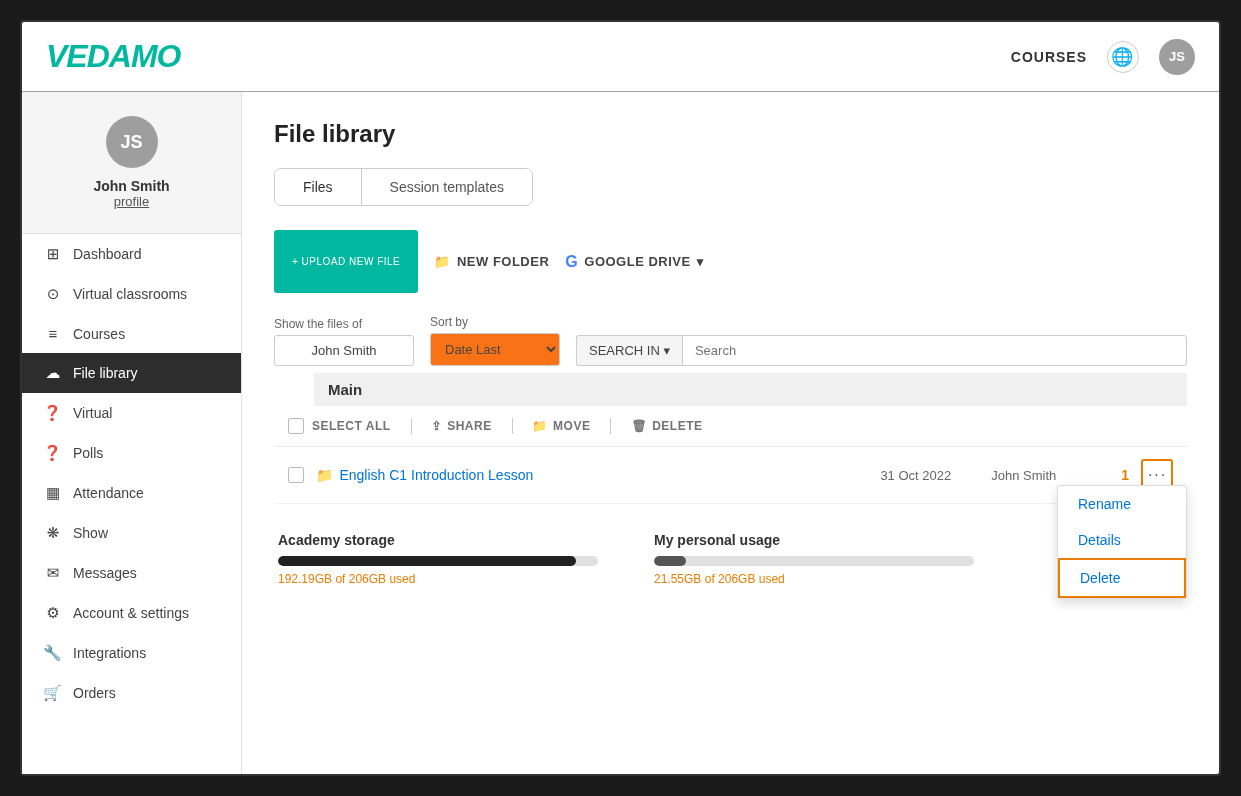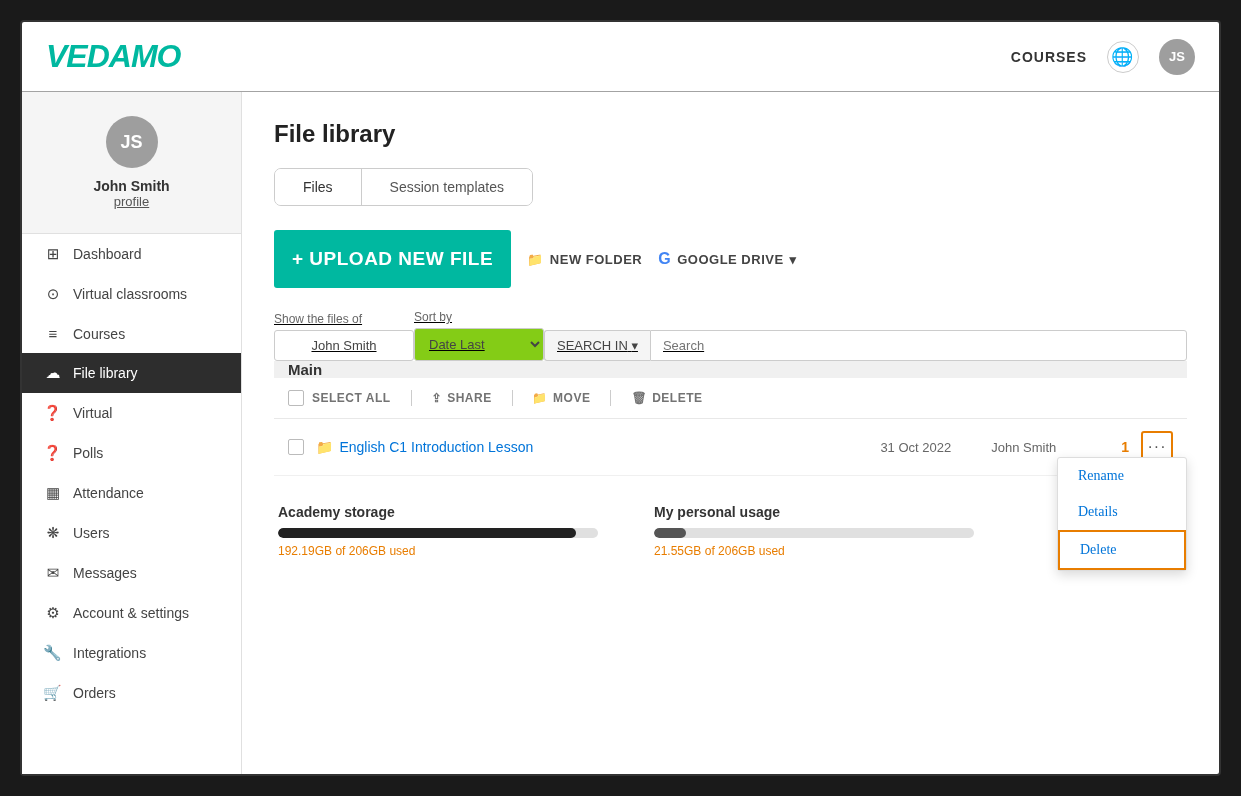--- a/index.html
+++ b/index.html
@@ -33,51 +33,51 @@
     .page-title { font-size: 24px; font-weight: 700; color: #222; margin-bottom: 20px; }
     
     
     .tabs { display: flex; border: 1px solid #ccc; border-radius: 7px; margin-bottom: 24px; width: fit-content; overflow: hidden; }
     .tab { padding: 10px 28px; font-size: 14px; color: #555; cursor: pointer; background: #fff; border-right: 1px solid #ccc; }
     .tab:last-child { border-right: none; }
     .tab.active { background: #fff; color: #333; font-weight: 500; }
     
     
     .toolbar { display: flex; align-items: center; gap: 16px; margin-bottom: 22px; }
-    .btn-upload { background: #00b8a0; color: #fff; border: none; padding: 18px 18px; border-radius: 3px; font-size: 19px; font-weight: 700; cursor: pointer; display: flex; align-items: center; gap: 6px; letter-spacing: 0.5px; }
+    .btn-upload { background: #00b8a0; color: #fff; border: none; padding: 26px 18px; border-radius: 3px; font-size: 10px; font-weight: 400; cursor: pointer; display: flex; align-items: center; gap: 6px; letter-spacing: 0.5px; }
     .btn-new-folder { background: none; border: none; cursor: pointer; font-size: 13px; font-weight: 600; color: #444; display: flex; align-items: center; gap: 6px; letter-spacing: 0.5px; }
     .btn-google-drive { background: none; border: none; cursor: pointer; font-size: 13px; font-weight: 600; color: #444; display: flex; align-items: center; gap: 6px; letter-spacing: 0.5px; }
     .google-g { font-size: 16px; }
     
     
-    .filter-row { display: flex; align-items: flex-end; margin-bottom: 0; text-decoration: underline; }
+    .filter-row { display: flex; align-items: flex-end; gap: 16px; margin-bottom: 7px; }
     .filter-group { display: flex; flex-direction: column; gap: 4px; }
     .filter-label { font-size: 12px; color: #666; }
     .filter-owner-btn { border: 1px solid #ccc; padding: 7px 16px; border-radius: 3px; background: #fff; font-size: 13px; color: #444; cursor: pointer; min-width: 140px; text-align: center; }
-    .filter-sort { border: 1px solid #ccc; padding: 7px 10px; border-radius: 3px; background: #84cc16; font-size: 13px; color: #444; cursor: pointer; min-width: 130px; }
+    .filter-sort { border: 1px solid #ccc; padding: 7px 10px; border-radius: 3px; background: #f97316; font-size: 13px; color: #444; cursor: pointer; min-width: 130px; }
     .search-container { display: flex; align-items: flex-end; flex: 1; }
     .search-in-btn { border: 1px solid #ccc; border-right: none; padding: 7px 12px; background: #f5f5f5; font-size: 13px; color: #444; cursor: pointer; border-radius: 3px 0 0 3px; white-space: nowrap; }
     .search-input { border: 1px solid #ccc; padding: 7px 12px; flex: 1; font-size: 13px; border-radius: 0 3px 3px 0; outline: none; color: #aaa; }
     
     
-    .section-header { background: #f0f0f0; padding: 0 14px; font-size: 15px; font-weight: 600; color: #333; margin-bottom: 0; }
+    .section-header { background: #f0f0f0; padding: 8px 14px; font-size: 15px; font-weight: 600; color: #333; margin-bottom: 0; margin-left: 40px; }
     .files-table-toolbar { display: flex; align-items: center; padding: 12px 14px; border-bottom: 1px solid #e8e8e8; gap: 20px; }
     .checkbox-wrap { display: flex; align-items: center; gap: 8px; }
     .custom-checkbox { width: 16px; height: 16px; border: 1.5px solid #bbb; border-radius: 2px; cursor: pointer; }
     .action-btn { background: none; border: none; font-size: 12px; font-weight: 600; color: #737373; cursor: pointer; display: flex; align-items: center; gap: 5px; letter-spacing: 0.5px; }
     .file-row { display: flex; align-items: center; padding: 12px 14px; border-bottom: 1px solid #f0f0f0; position: relative; }
     .file-name { color: #0074d9; font-size: 14px; font-weight: 500; cursor: pointer; display: flex; align-items: center; gap: 6px; flex: 1; }
     .file-date { font-size: 13px; color: #666; margin-right: 40px; white-space: nowrap; }
     .file-owner { font-size: 13px; color: #666; margin-right: 30px; white-space: nowrap; min-width: 100px; }
     .file-num { font-size: 14px; font-weight: 700; color: #e87d00; margin-right: 12px; }
     .dots-btn { width: 32px; height: 32px; border: 2px solid #e87d00; border-radius: 3px; background: #fff; cursor: pointer; display: flex; align-items: center; justify-content: center; font-size: 16px; color: #555; letter-spacing: 1px; }
     
     
     .context-menu { position: absolute; right: 0; top: 38px; background: #fff; border: 1px solid #ddd; border-radius: 3px; box-shadow: 0 4px 12px rgba(0,0,0,0.15); z-index: 100; min-width: 130px; }
-    .context-menu-item { padding: 10px 20px; font-size: 14px; color: #0074d9; cursor: pointer; font-family: Liberation Serif, serif; }
+    .context-menu-item { padding: 10px 20px; font-size: 14px; color: #0074d9; cursor: pointer; }
     .context-menu-item.delete { border: 2px solid #e87d00; color: #0074d9; }
     
     
     .storage-section { display: flex; gap: 56px; margin-top: 28px; padding: 0 4px; }
     .storage-item { flex: 1; max-width: 320px; }
     .storage-title { font-size: 14px; font-weight: 700; color: #333; margin-bottom: 8px; }
     .progress-bar { height: 10px; background: #e0e0e0; border-radius: 5px; overflow: hidden; margin-bottom: 6px; }
     .progress-fill { height: 100%; border-radius: 5px; }
     .progress-fill.academy { background: #222; width: 93%; }
     .progress-fill.personal { background: #555; width: 10%; }
@@ -132,21 +132,21 @@
         <li class="sidebar-item">
           <span class="sidebar-item-icon">❓</span>
           <span>Polls</span>
         </li>
         <li class="sidebar-item">
           <span class="sidebar-item-icon">▦</span>
           <span>Attendance</span>
         </li>
         <li class="sidebar-item">
           <span class="sidebar-item-icon">❋</span>
-          <span>Users</span>
+          <span>Show</span>
         </li>
         <li class="sidebar-item">
           <span class="sidebar-item-icon">✉</span>
           <span>Messages</span>
         </li>
         <li class="sidebar-item">
           <span class="sidebar-item-icon">⚙</span>
           <span>Account &amp; settings</span>
         </li>
         <li class="sidebar-item">

